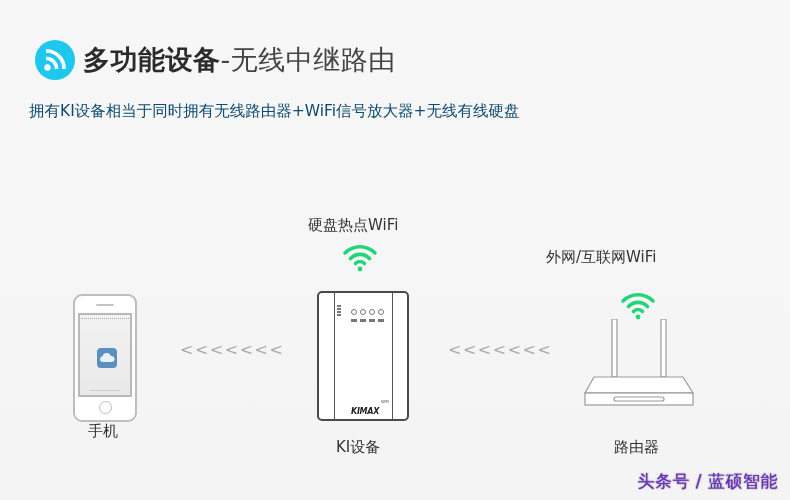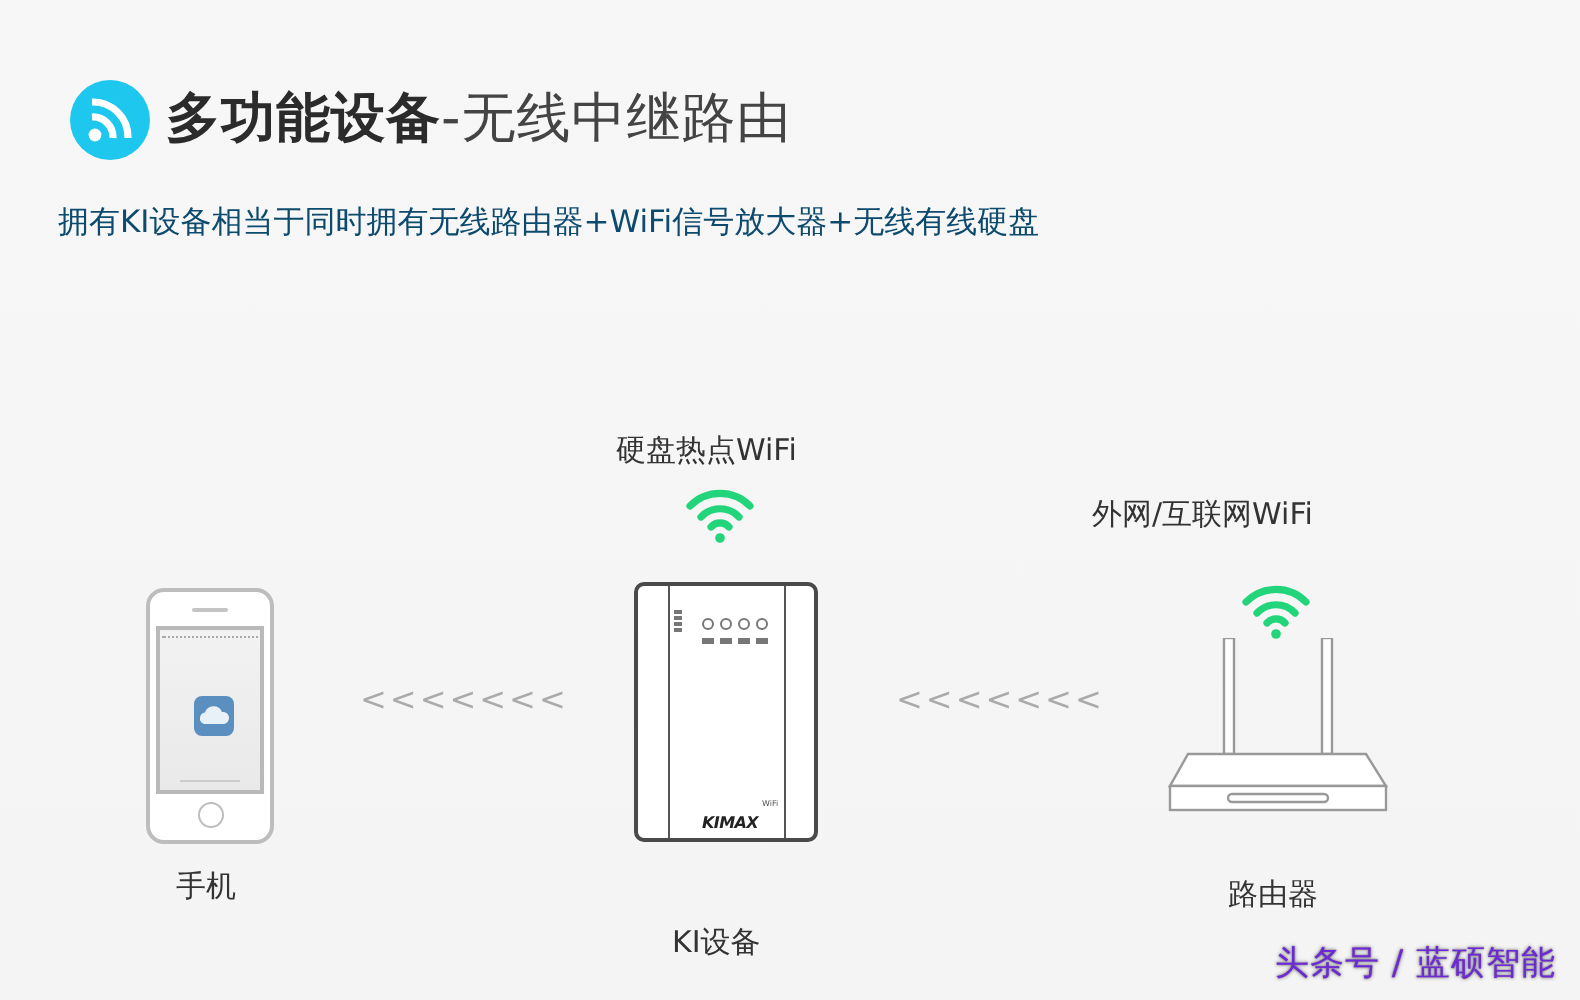--- a/index.html
+++ b/index.html
@@ -90,21 +90,21 @@
     <div class="statusbar"></div>
     <div class="app">
       <svg width="20" height="20" viewBox="0 0 20 20">
         <path d="M5 14 A3 3 0 0 1 5.5 8.2 A4.5 4.5 0 0 1 14 8 A3 3 0 0 1 15 14 Z" fill="#e8f0f8"></path>
       </svg>
     </div>
     <div class="footer-text"></div>
   </div>
   <div class="home"></div>
 </div>
-<div class="label" style="left:88px; top:434px;">手机</div>
+<div class="label" style="left:88px; top:422px;">手机</div>
 
 <div class="arrows" style="left:180px; top:340px;">&lt;&lt;&lt;&lt;&lt;&lt;&lt;</div>
 <div class="arrows" style="left:448px; top:340px;">&lt;&lt;&lt;&lt;&lt;&lt;&lt;</div>
 
 <div class="device">
   <div class="line-left"></div>
   <div class="line-right"></div>
   <div class="side-mark"></div>
   <div class="leds">
     <div class="led"></div>
@@ -114,21 +114,21 @@
   </div>
   <div class="led-icons">
     <span></span>
       <span></span>
       <span></span>
       <span></span>
   </div>
   <div class="brand">KIMAX</div>
   <div class="brand-sub">WiFi</div>
 </div>
-<div class="label" style="left:336px; top:438px;margin-top:24px;">KI设备</div>
+<div class="label" style="left:336px; top:438px;">KI设备</div>
 
 <svg class="router" viewBox="0 0 110 90">
   <rect x="28" y="0" width="5" height="58" fill="#fff" stroke="#999" stroke-width="1.2"></rect>
   <rect x="77" y="0" width="5" height="58" fill="#fff" stroke="#999" stroke-width="1.2"></rect>
   <path d="M10 58 L99 58 L109 74 L1 74 Z" fill="#fff" stroke="#999" stroke-width="1.2"></path>
   <rect x="1" y="74" width="108" height="12" fill="#fff" stroke="#999" stroke-width="1.2"></rect>
   <rect x="30" y="78" width="50" height="4" rx="2" fill="#fff" stroke="#999" stroke-width="1.2"></rect>
 </svg>
 <div class="label" style="left:614px; top:438px;">路由器</div>
 

